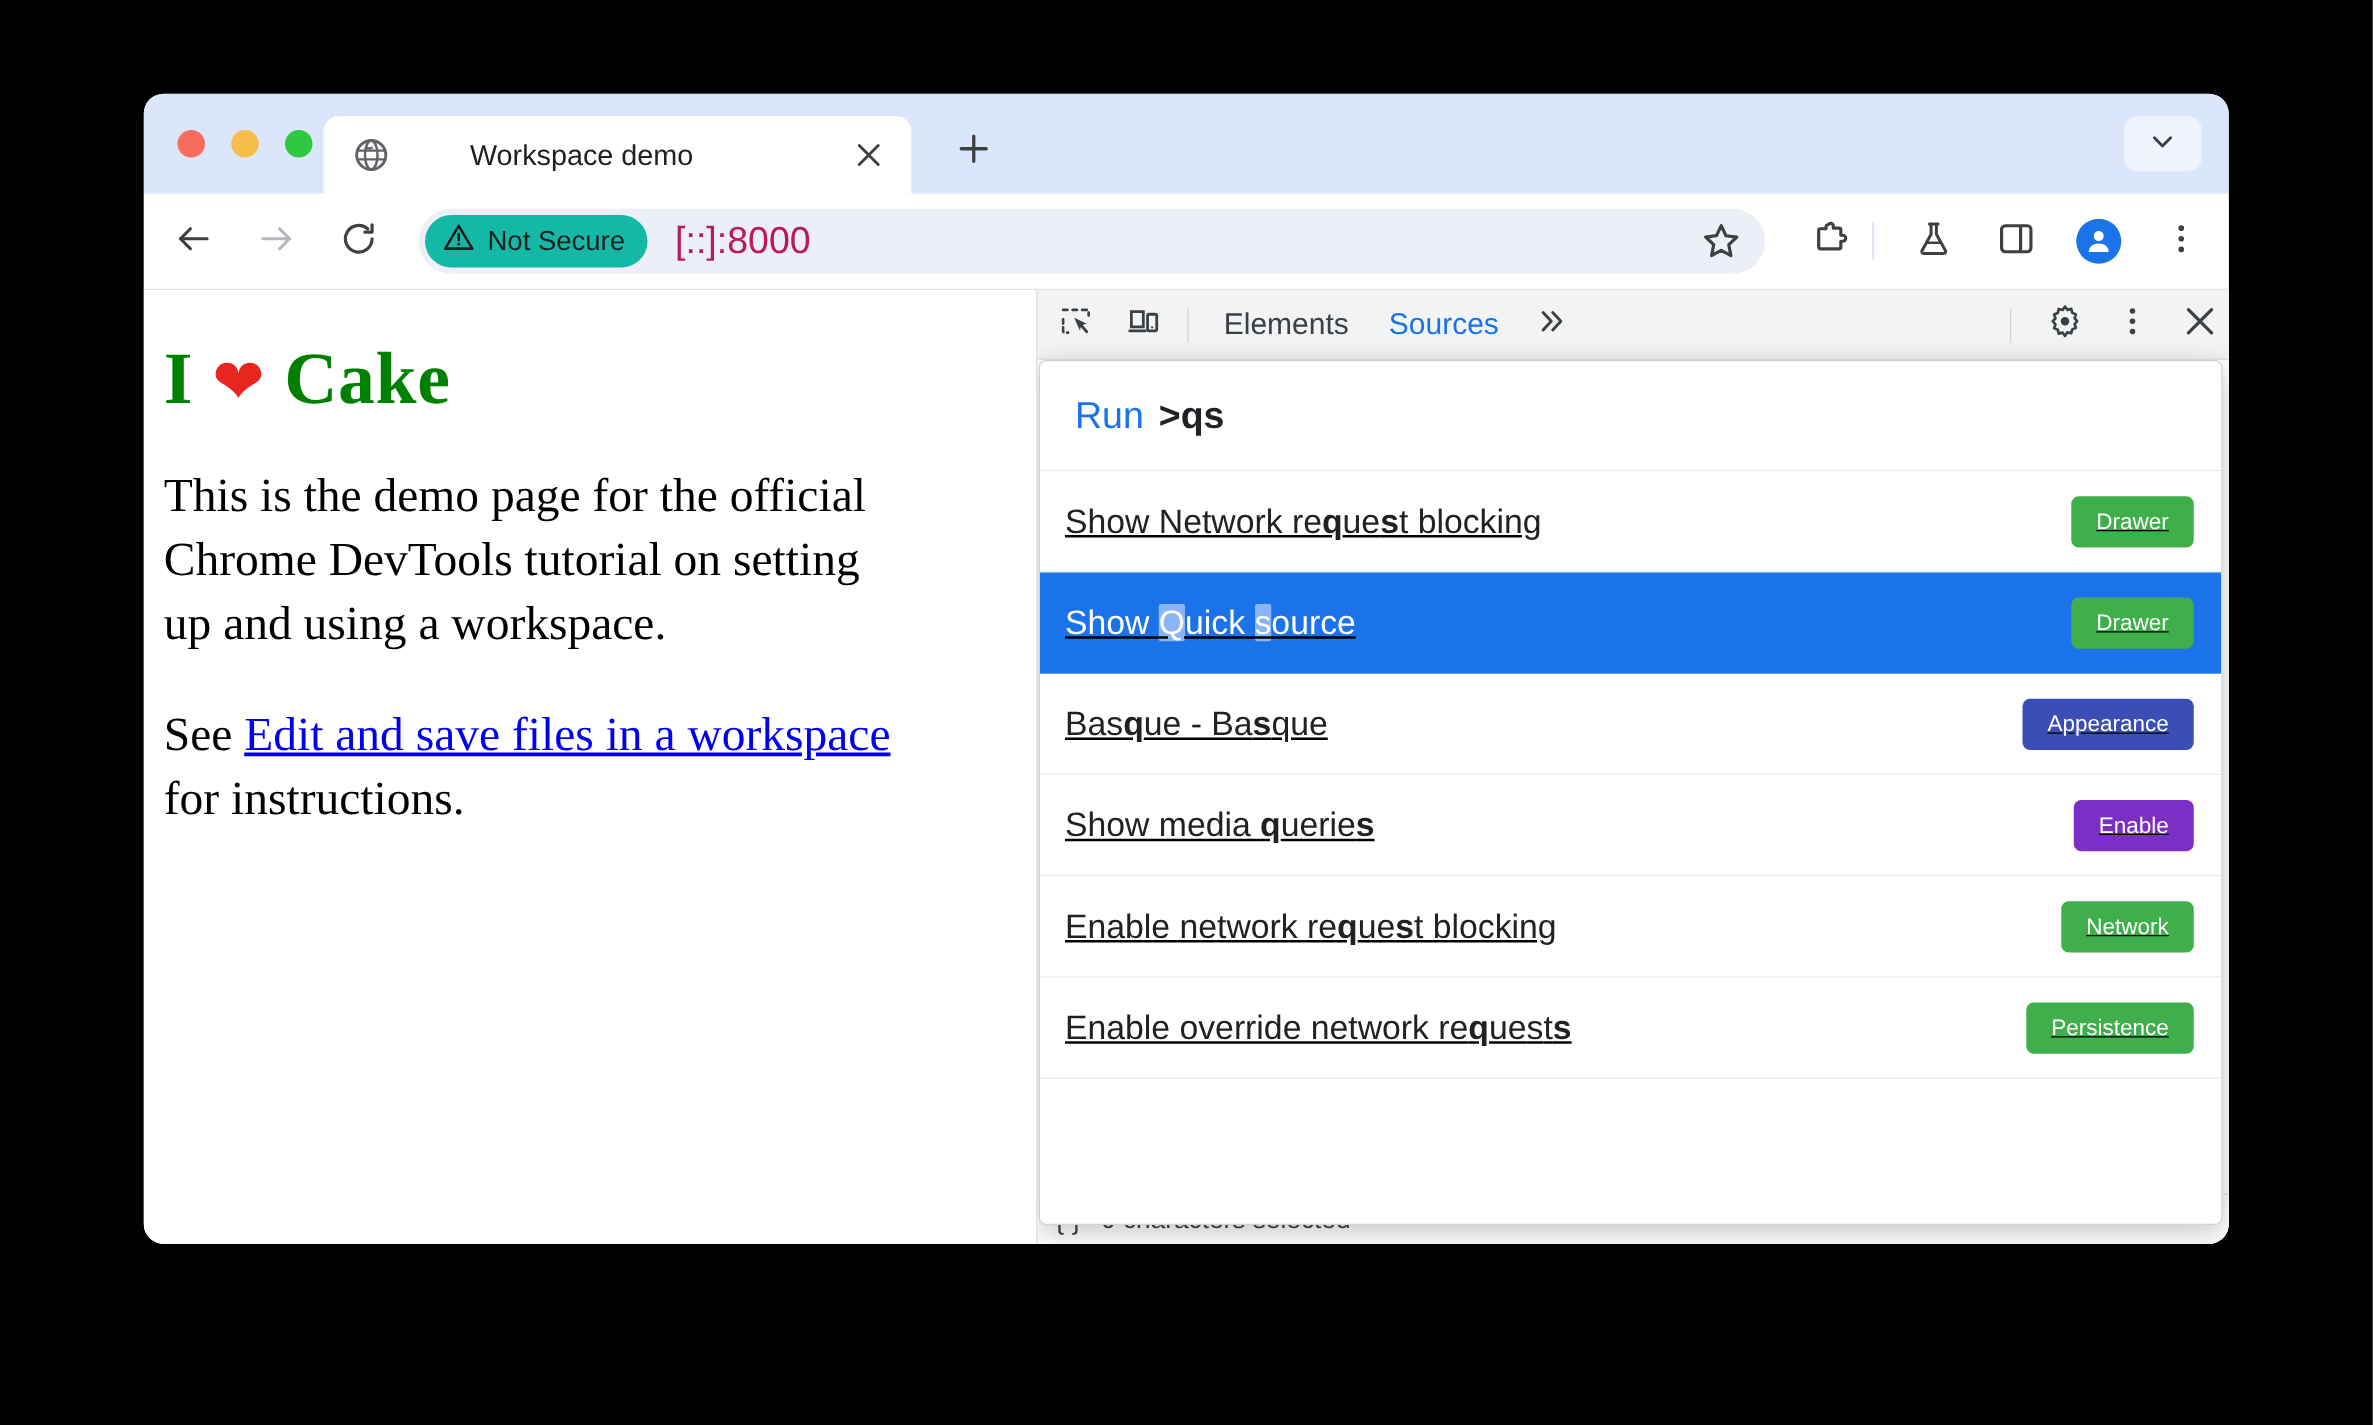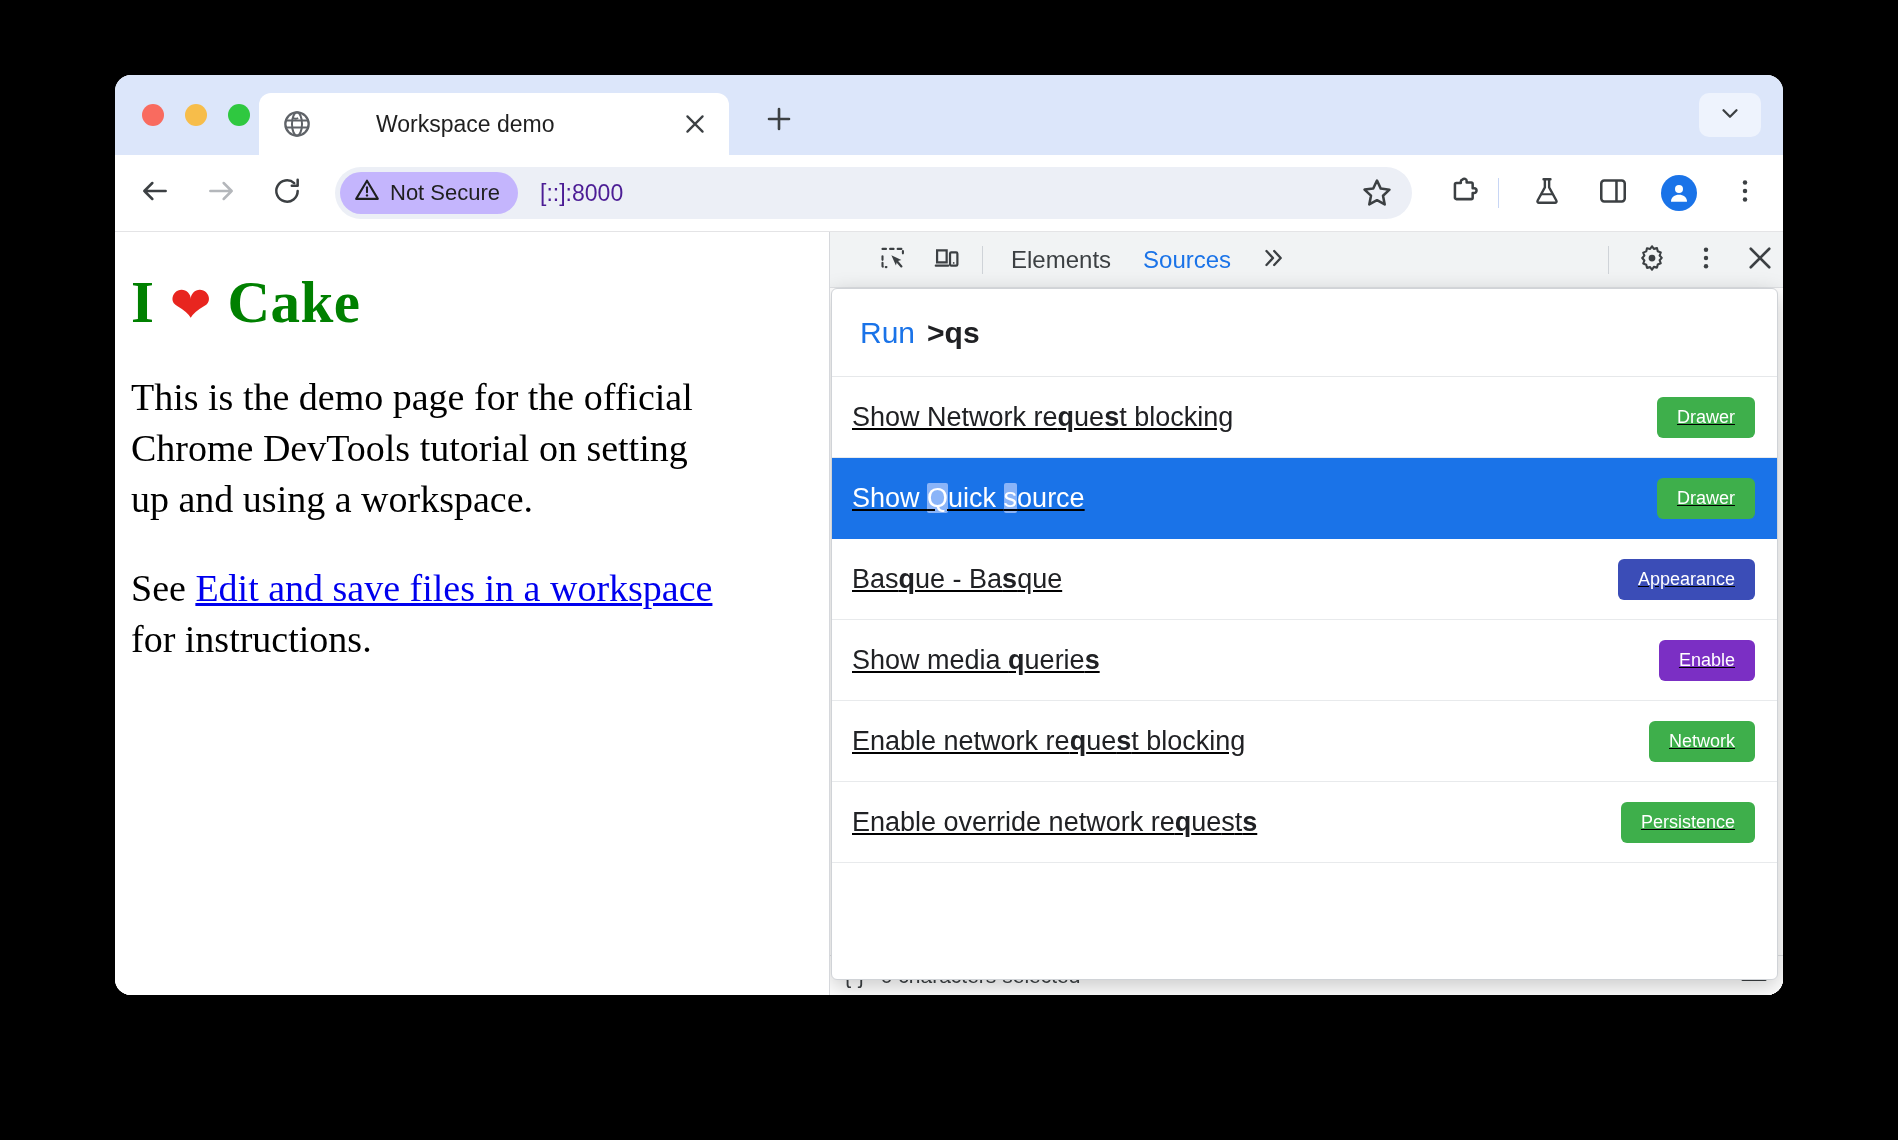--- a/index.html
+++ b/index.html
@@ -87,27 +87,27 @@
     flex: 1 1 auto;
     margin: 0 12px 0 22px;
     height: 52px;
     background: #eceff6;
     border-radius: 26px;
     display: flex; align-items: center;
     position: relative;
   }
   .notsecure {
     height: 42px; margin-left: 5px; padding: 0 18px 0 14px;
-    background: #c4b5fd; border-radius: 21px;
+    background: #14b8a6; border-radius: 21px;
     display: flex; align-items: center; gap: 10px;
   }
   .notsecure span { font-size: 22px; color: #1f1f1f; white-space: nowrap; }
   .omni-url {
     margin-left: 22px;
-    font-size: 23px; color: #4c1d95;
+    font-size: 30px; color: #be185d;
     white-space: nowrap;
   }
   .omni-star {
     position: absolute; right: 18px; top: 50%; transform: translateY(-50%);
     width: 34px; height: 34px;
   }
   .tb-right { display: flex; align-items: center; flex: 0 0 auto; padding-right: 12px; }
   .tb-sep { width: 1px; height: 30px; background: #c8d6f5; margin: 0 8px; }
   .avatar {
     width: 36px; height: 36px; border-radius: 50%;
@@ -146,21 +146,20 @@
     position: relative;
     background: #ffffff;
     border-left: 1px solid #d6d8dc;
     overflow: hidden;
   }
   .dt-tabbar {
     height: 56px;
     background: #f1f3f4;
     display: flex; align-items: center;
     border-bottom: 1px solid #e0e2e5;
-    padding-left: 32px;
   }
   .dt-icon-btn {
     width: 46px; height: 42px; margin-left: 8px;
     display: flex; align-items: center; justify-content: center;
     flex: 0 0 auto;
   }
   .dt-vsep { width: 1px; height: 28px; background: #cfd3d8; margin: 0 12px; flex: 0 0 auto; }
   .dt-panel-tab {
     padding: 0 16px; height: 42px;
     display: flex; align-items: center;

